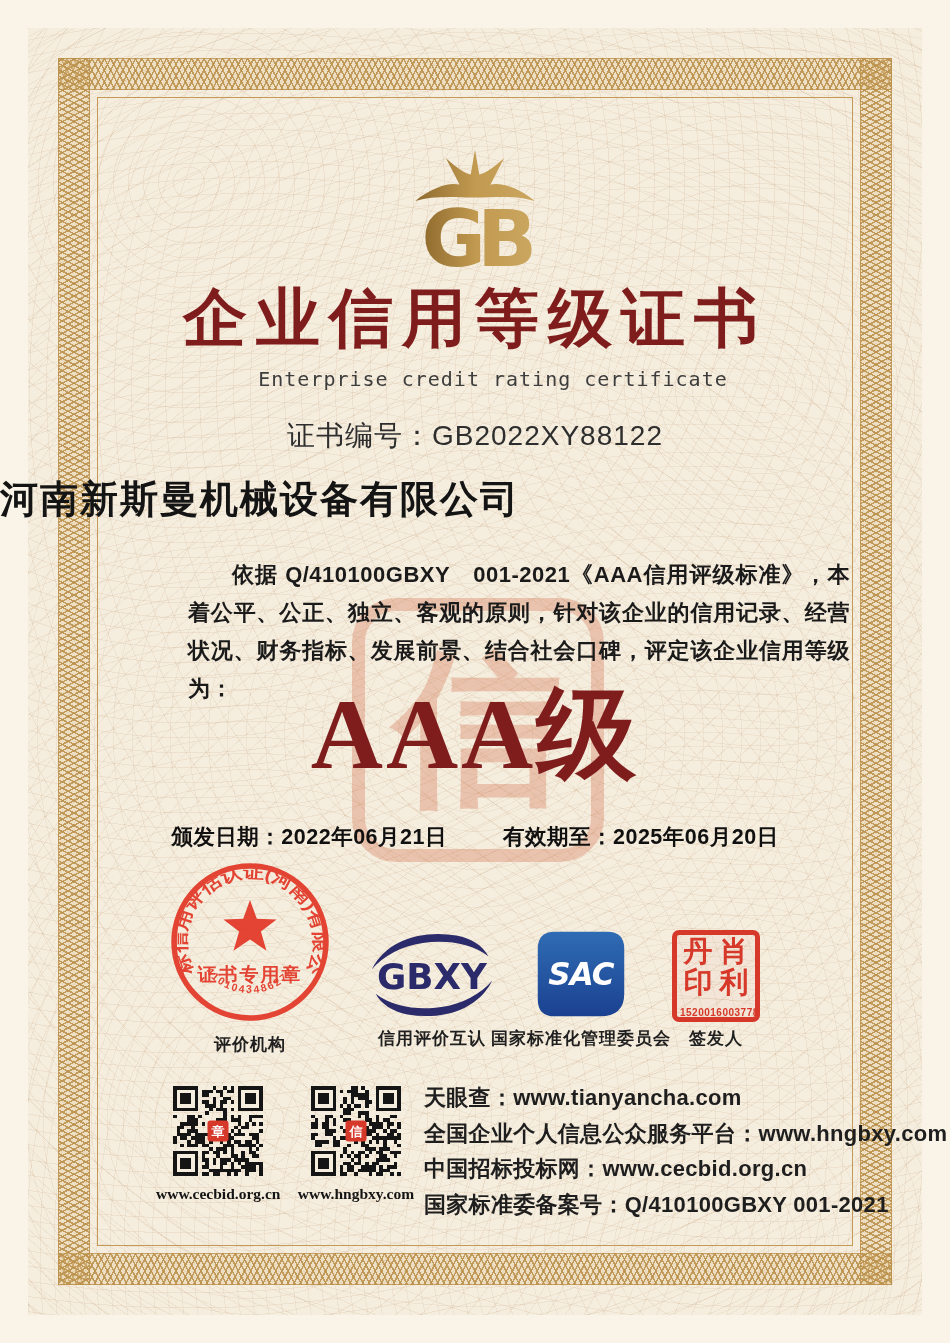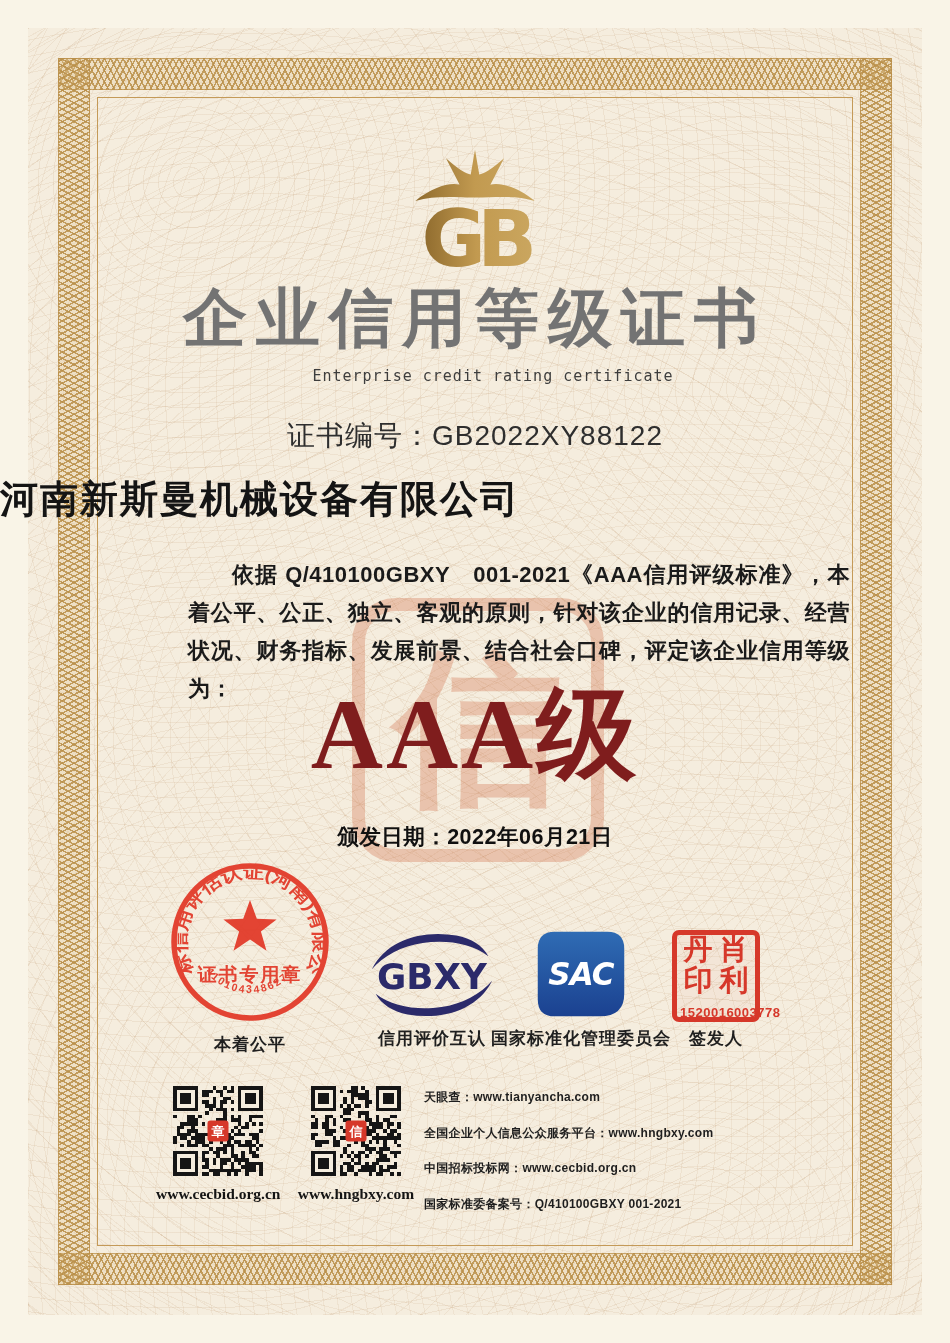--- a/index.html
+++ b/index.html
@@ -30,23 +30,23 @@
     background-image:
       repeating-linear-gradient(28deg, rgba(186,144,74,.85) 0 1.5px, transparent 1.5px 5.5px),
       repeating-linear-gradient(-28deg, rgba(186,144,74,.85) 0 1.5px, transparent 1.5px 5.5px),
       linear-gradient(rgba(226,200,152,.35), rgba(226,200,152,.35));}
   .inner-line{position:absolute;inset:97px;border:1.5px solid #c49a58;pointer-events:none;}
   .content{position:absolute;inset:0;z-index:2;}
   
   .gb-logo{position:absolute;left:50%;top:148px;transform:translateX(-50%);width:184px;height:128px;}
   .cert-title{position:absolute;left:0;right:0;top:284px;text-align:center;
     font-family:"Liberation Serif","DejaVu Serif",serif;font-weight:900;font-size:64px;
-    letter-spacing:9px;color:#737373;line-height:1.1;}
+    letter-spacing:9px;color:#7f1d1d;line-height:1.1;}
   .cert-subtitle{position:absolute;left:0;right:0;top:367px;text-align:center;
-    font-family:"DejaVu Sans Mono","Liberation Mono",monospace;font-size:15px;letter-spacing:1px;color:#3d3d3d;padding-left:36px;}
+    font-family:"DejaVu Sans Mono","Liberation Mono",monospace;font-size:20px;letter-spacing:1px;color:#3d3d3d;padding-left:36px;}
   .cert-no{position:absolute;left:0;right:0;top:417px;text-align:center;font-size:28px;
     letter-spacing:1px;color:#2e2e2e;font-weight:500;}
   
   .company{position:absolute;left:0;right:0;top:474px;text-align:left;font-size:38px;
     font-weight:800;color:#141414;letter-spacing:2px;}
   .statement{position:absolute;left:148px;width:662px;top:556px;font-size:22px;line-height:38px;
     font-weight:600;color:#1a1a1a;text-align:justify;text-indent:2em;letter-spacing:.5px;margin-left:40px;}
   .watermark{position:absolute;left:352px;top:598px;width:226px;height:238px;z-index:1;
     border:13px solid rgba(205,98,60,.30);border-radius:44px;display:flex;align-items:center;justify-content:center;
     font-family:"Liberation Serif","DejaVu Serif",serif;font-weight:700;font-size:168px;color:rgba(205,98,60,.30);}
@@ -60,32 +60,32 @@
   .seal-label{position:absolute;top:100%;left:50%;transform:translateX(-50%);white-space:nowrap;
     margin-top:5px;font-size:17px;font-weight:700;color:#1f1f1f;letter-spacing:1px;}
   .agency-col{left:162px;top:856px;width:176px;height:172px;}
   .gbxy-col{left:366px;top:928px;width:132px;height:94px;}
   .sac-col{left:534px;top:928px;width:94px;height:94px;}
   .stamp-col{left:672px;top:930px;width:88px;height:92px;}
   .stamp{width:88px;height:92px;box-sizing:border-box;border:5px solid #d6382a;border-radius:7px;
     background:rgba(214,56,42,.04);display:flex;flex-direction:column;justify-content:center;padding:2px 3px 1px;}
   .stamp-grid{display:grid;grid-template-columns:1fr 1fr;line-height:31px;
     font-family:"Liberation Serif","DejaVu Serif",serif;font-weight:900;font-size:29px;color:#d6382a;}
-  .stamp-serial{font-size:13px;font-weight:700;color:#d6382a;letter-spacing:.5px;margin-top:9px;white-space:nowrap;}
+  .stamp-serial{font-size:10px;font-weight:700;color:#d6382a;letter-spacing:.5px;margin-top:9px;white-space:nowrap;}
   
   .qr-col{position:absolute;top:1086px;width:124px;text-align:center;}
   .qr-col.q1{left:156px;} .qr-col.q2{left:294px;}
   .qr{position:relative;width:90px;height:90px;margin:0 auto;}
   .qr-glyph{position:absolute;left:50%;top:50%;transform:translate(-50%,-50%);width:21px;height:21px;
     background:#d6382a;border-radius:3px;color:#fff;font-size:13px;line-height:21px;text-align:center;
     font-family:"Liberation Serif",serif;font-weight:700;}
   .qr-caption{margin-top:9px;font-family:"Liberation Serif","DejaVu Serif",serif;font-weight:700;
     font-size:15.5px;color:#141414;}
   .links{position:absolute;left:424px;top:1080px;}
-  .link-row{font-size:12px;font-weight:600;color:#1e1e1e;line-height:35.5px;letter-spacing:.3px;white-space:nowrap;}
+  .link-row{font-size:22px;font-weight:600;color:#1e1e1e;line-height:35.5px;letter-spacing:.3px;white-space:nowrap;}
 </style>
 </head>
 <body>
 
 <div class="page">
   <div class="paper"></div>
   <div class="band top"></div>
   <div class="band bottom"></div>
   <div class="band left"></div>
   <div class="band right"></div>
@@ -112,37 +112,38 @@
     <div class="cert-no">
       <span>证书编号：</span><span>GB2022XY88122</span>
     </div>
 
     <div class="company">河南新斯曼机械设备有限公司</div>
     <div class="statement">依据 Q/410100GBXY　001-2021《AAA信用评级标准》，本着公平、公正、独立、客观的原则，针对该企业的信用记录、经营状况、财务指标、发展前景、结合社会口碑，评定该企业信用等级为：</div>
     <div class="rating">AAA级</div>
 
     <div class="dates">
       <span><span>颁发日期：</span><span>2022年06月21日</span></span>
+      <span><span>有效期至：</span><span>2025年06月20日</span></span>
     </div>
 
     <div class="seal-col agency-col">
       <svg viewBox="0 0 172 172" width="172" height="172" opacity="0.94">
         <circle cx="86" cy="86" r="76" fill="none" stroke="#e23a29" stroke-width="5.5"></circle>
         <path id="ringPath" d="M 30.6,118 A 64,64 0 1 1 141.4,118" fill="none"></path>
         <text font-size="16.5" font-weight="700" fill="#e23a29" font-family="'Liberation Sans',sans-serif">
           <textPath href="#ringPath" startOffset="50%" text-anchor="middle" textLength="305" lengthAdjust="spacingAndGlyphs">冠标信用评估认证(河南)有限公司</textPath>
         </text>
         <polygon fill="#e23a29" points="86,44 92.8,62.7 112.6,63.4 96.9,75.6 102.5,94.7 86,83.5 69.5,94.7 75.1,75.6 59.4,63.4 79.2,62.7"></polygon>
         <text x="86" y="125" text-anchor="middle" font-size="19" font-weight="800" letter-spacing="2" fill="#e23a29">证书专用章</text>
         <path id="serialPath" d="M 34,102 A 56,56 0 0 0 138,102" fill="none"></path>
         <text font-size="10.5" font-weight="700" fill="#e23a29" letter-spacing="2">
           <textPath href="#serialPath" startOffset="50%" text-anchor="middle">4101043486278</textPath>
         </text>
       </svg>
-      <div class="seal-label">本着公平</div>
+      <div class="seal-label">评价机构</div>
     </div>
 
     <div class="seal-col sac-col">
       <svg viewBox="0 0 100 100" width="94" height="94">
         <defs>
           <linearGradient id="sacGrad" x1="0" y1="0" x2="0" y2="1">
             <stop offset="0" stop-color="#2f6cb4"></stop>
             <stop offset="1" stop-color="#1b4190"></stop>
           </linearGradient>
         </defs>

